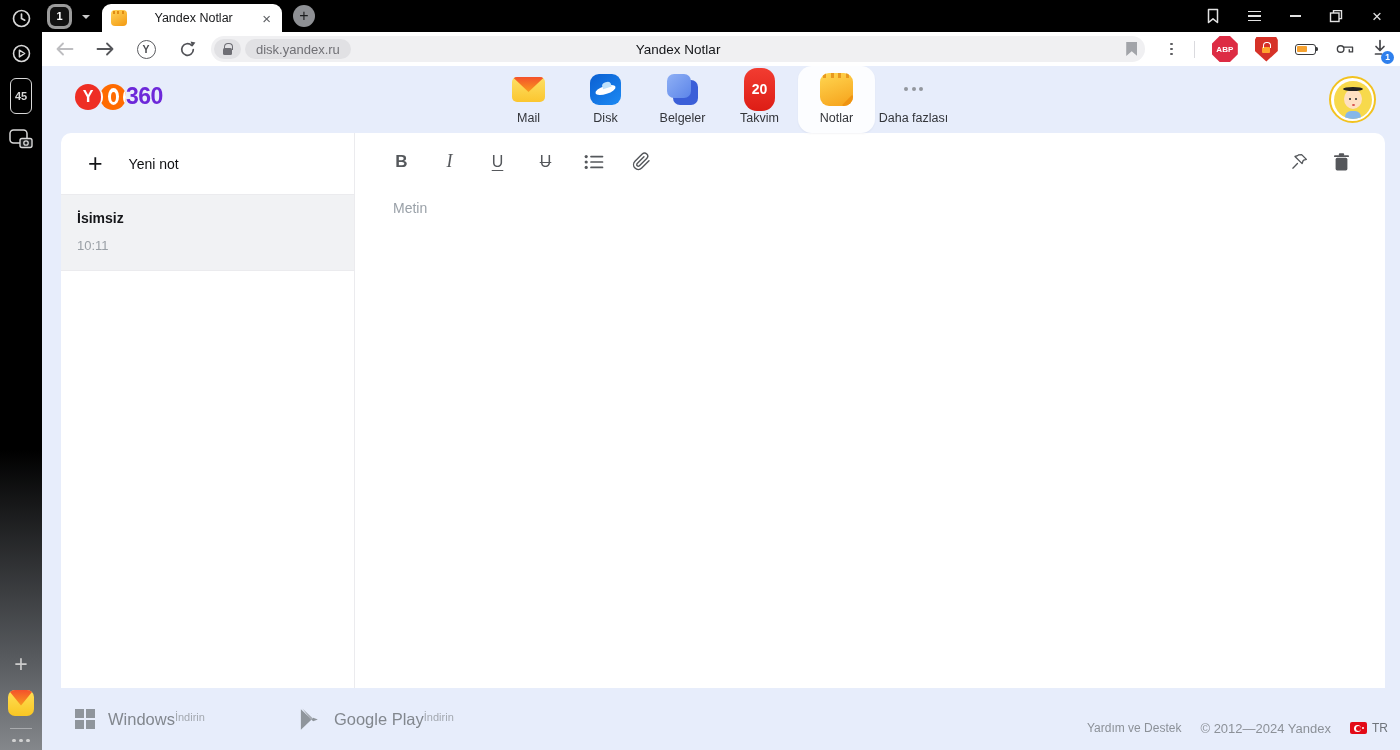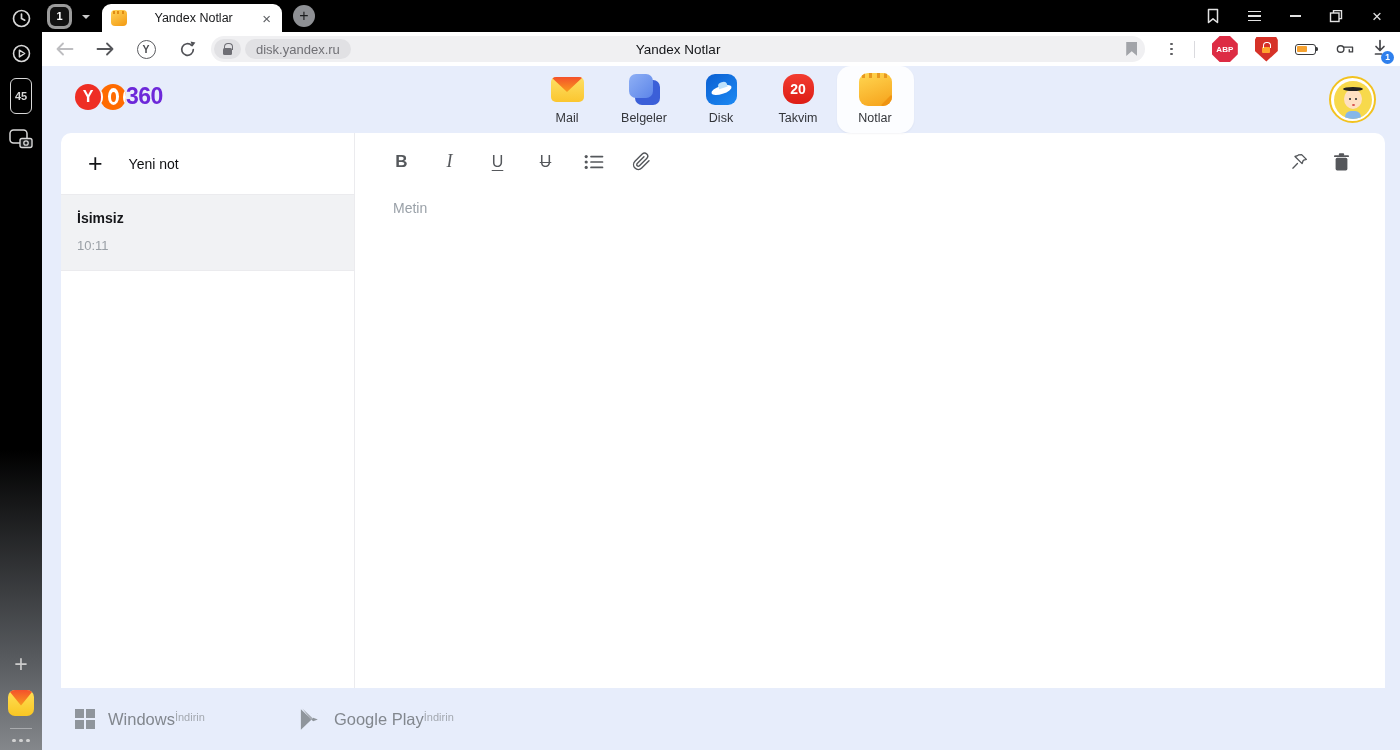--- a/index.html
+++ b/index.html
@@ -118,21 +118,21 @@
   .ic-disk { width:31px; height:31px; border-radius:9px; position:relative; overflow:hidden;
              background:linear-gradient(140deg,#0a5fd2,#1d8af3); }
   .ic-disk::before { content:""; position:absolute; left:5px; top:12px; width:21px; height:8px;
              background:#fff; border-radius:50%; transform:rotate(-18deg); }
   .ic-disk::after { content:""; position:absolute; left:12px; top:8px; width:9px; height:6px;
              background:#bfe2fb; border-radius:50% 50% 0 0; transform:rotate(-18deg); }
   .ic-docs { width:31px; height:31px; position:relative; }
   .ic-docs .back { position:absolute; right:0; bottom:0; width:25px; height:25px; border-radius:7px; background:#3b5fd8; }
   .ic-docs .front { position:absolute; left:0; top:0; width:24px; height:24px; border-radius:7px;
              background:linear-gradient(135deg,#8fb0f5,#5c85e9); }
-  .ic-cal { width:31px; height:30px; border-radius:13px; background:linear-gradient(#f23c31,#dd1d15);
+  .ic-cal { width:31px; height:43px; border-radius:13px; background:linear-gradient(#f23c31,#dd1d15);
             color:#fff; font-size:14px; font-weight:700; display:flex; align-items:center; justify-content:center; }
   .ic-notes { width:33px; height:33px; border-radius:9px; position:relative; overflow:hidden;
             background:linear-gradient(160deg,#ffd44f 5%,#f7a922 85%); }
   .ic-notes::before { content:""; position:absolute; top:0; left:3px; right:3px; height:5px;
             background:repeating-linear-gradient(90deg,#e8991f 0 3px,transparent 3px 7.5px); }
   .ic-notes::after { content:""; position:absolute; right:-6px; bottom:-6px; width:14px; height:14px;
             background:#ef9412; transform:rotate(45deg); }
   .ic-more { display:flex; gap:3.5px; }
   .ic-more span { width:4px; height:4px; border-radius:50%; background:#93979e; }
 
@@ -345,44 +345,54 @@
 
         <div class="nav-center">
           <div class="nav-item">
             <div class="nav-ic">
                 <div class="ic-mail"></div>
               </div>
             <div class="nav-label">Mail</div>
           </div>
           <div class="nav-item">
             <div class="nav-ic">
+                <div class="ic-disk"></div>
+              </div>
+            <div class="nav-label">Disk</div>
+          </div>
+          <div class="nav-item">
+            <div class="nav-ic">
                 <div class="ic-docs">
                   <div class="back"></div>
                   <div class="front"></div>
                 </div>
               </div>
             <div class="nav-label">Belgeler</div>
           </div>
           <div class="nav-item">
             <div class="nav-ic">
-                <div class="ic-disk"></div>
-              </div>
-            <div class="nav-label">Disk</div>
-          </div>
-          <div class="nav-item">
-            <div class="nav-ic">
                 <div class="ic-cal">20</div>
               </div>
             <div class="nav-label">Takvim</div>
           </div>
           <div class="nav-item selected">
             <div class="nav-ic">
                 <div class="ic-notes"></div>
               </div>
             <div class="nav-label">Notlar</div>
+          </div>
+          <div class="nav-item">
+            <div class="nav-ic">
+                <div class="ic-more">
+                  <span></span>
+                  <span></span>
+                  <span></span>
+                </div>
+              </div>
+            <div class="nav-label">Daha fazlası</div>
           </div>
         </div>
 
         <div class="avatar">
           <div class="avatar-inner">
             <div class="face"></div>
               <div class="band"></div>
             <div class="eye l"></div>
               <div class="eye r"></div>
             <div class="mouth"></div>
@@ -465,17 +475,27 @@
           <svg width="23" height="25" viewBox="0 0 24 26">
               <path d="M3 2.4v21.2L14.2 13z" fill="#8f959c"></path>
               <path d="M15.8 11.2l4.9 1.8-4.9 1.8-2-1.8z" fill="#8f959c"></path>
               <path d="M4.6 1.6l10.8 10.2-1.9 1.7z" fill="#a6abb2"></path>
             </svg>
           <div class="store-texts">
             <div class="store-title">Google Play</div>
             <div class="store-sub">İndirin</div>
           </div>
         </div>
+        <div class="footer-right">
+          <div class="help-link">Yardım ve Destek</div>
+          <div class="copyright">© 2012—2024 Yandex</div>
+          <div class="lang-group">
+            <div class="tr-flag">
+                <div class="tr-star"></div>
+              </div>
+            <div class="lang-label">TR</div>
+          </div>
+        </div>
       </div>
 
     </div>
   </div>
 </div>
 
 </body></html>

